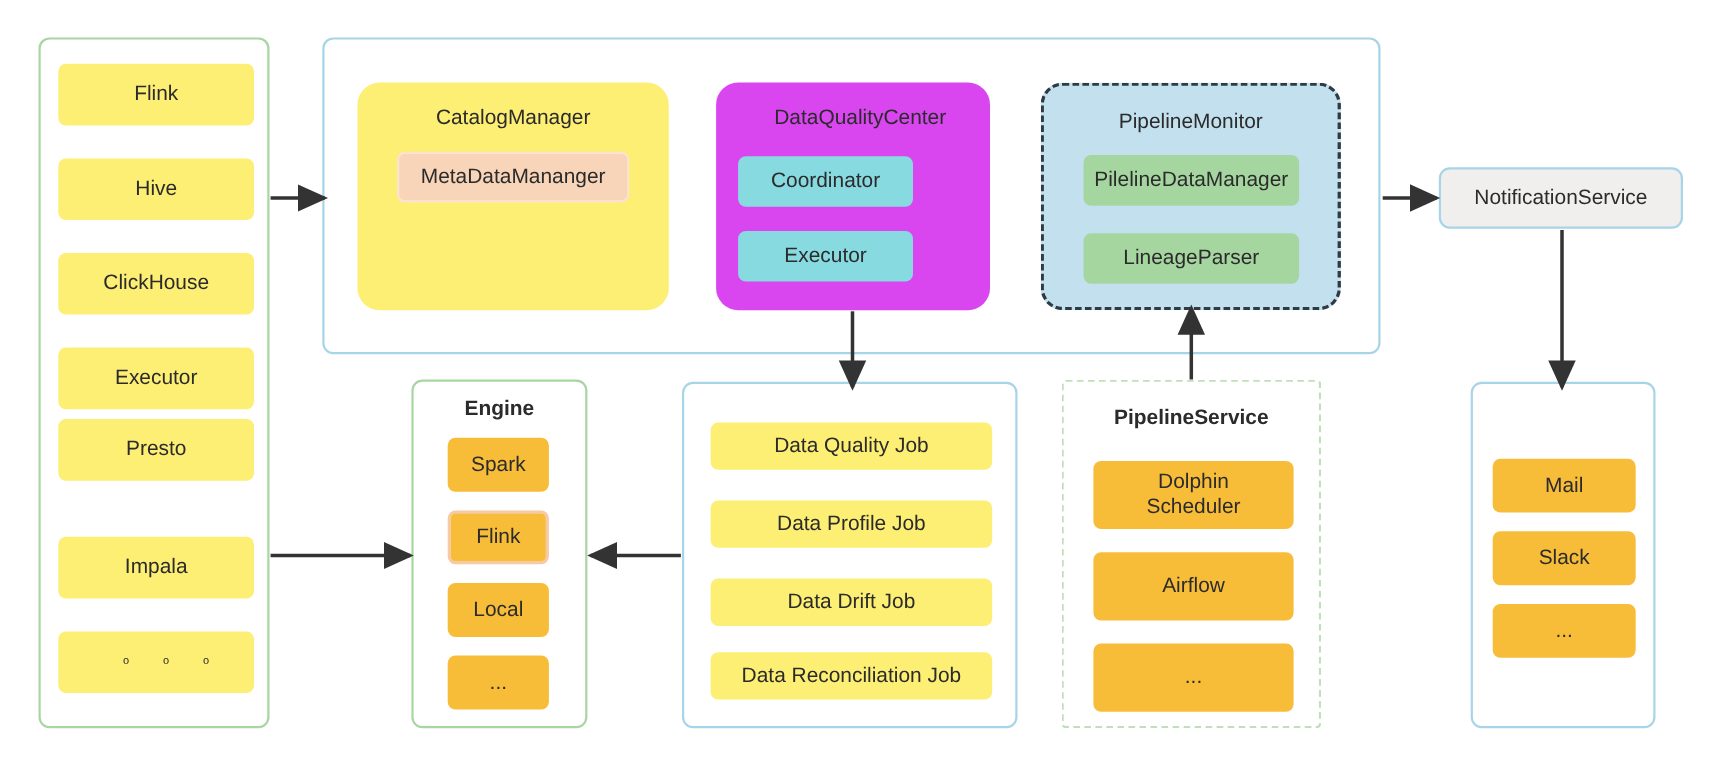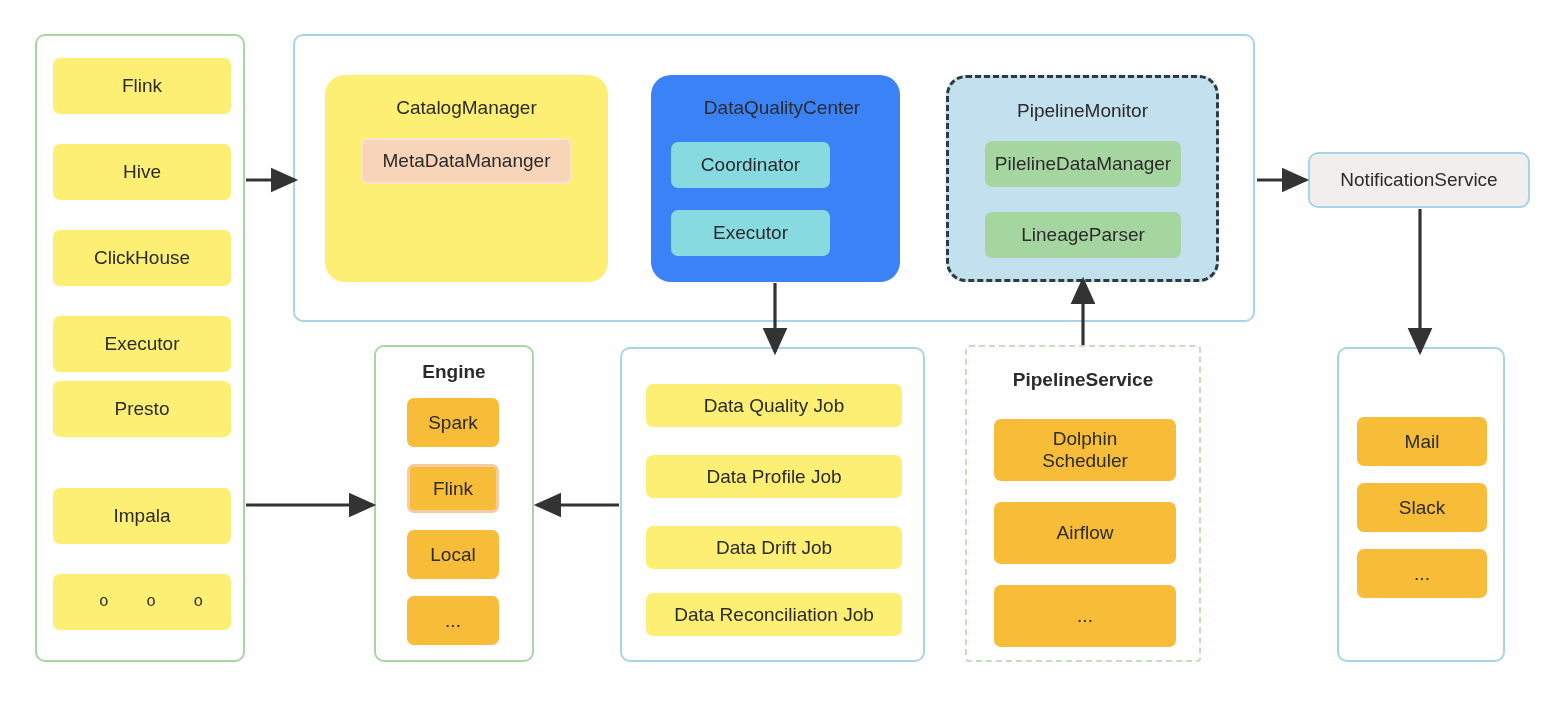--- a/index.html
+++ b/index.html
@@ -53,23 +53,22 @@
   }
   #sources .chip {
     position: absolute;
     left: 16px;
     width: 178px;
     height: 56px;
     background: #fdee74;
   }
   #sources .chip.dots {
     letter-spacing: 14px;
-    font-size: 16px;
+    font-size: 10px;
     padding-left: 32px;
-    font-family: Liberation Mono, monospace;
   }
 
   
   #platform {
     left: 293px; top: 34px;
     width: 962px; height: 288px;
     border: 2px solid #a8d4e8;
   }
 
   .module {
@@ -90,21 +89,21 @@
   }
   #catalog-manager .chip {
     left: 36px; width: 211px;
     background: #f8d4b8;
     border: 2px solid #fbe3d0;
   }
 
   #data-quality-center {
     left: 651px; top: 75px;
     width: 249px; height: 207px;
-    background: #3b82f6;
+    background: #d946ef;
     padding-left: 13px;
   }
   #data-quality-center .chip {
     left: 20px; width: 159px;
     background: #87dae0;
   }
 
   #pipeline-monitor {
     left: 946px; top: 75px;
     width: 273px; height: 207px;

